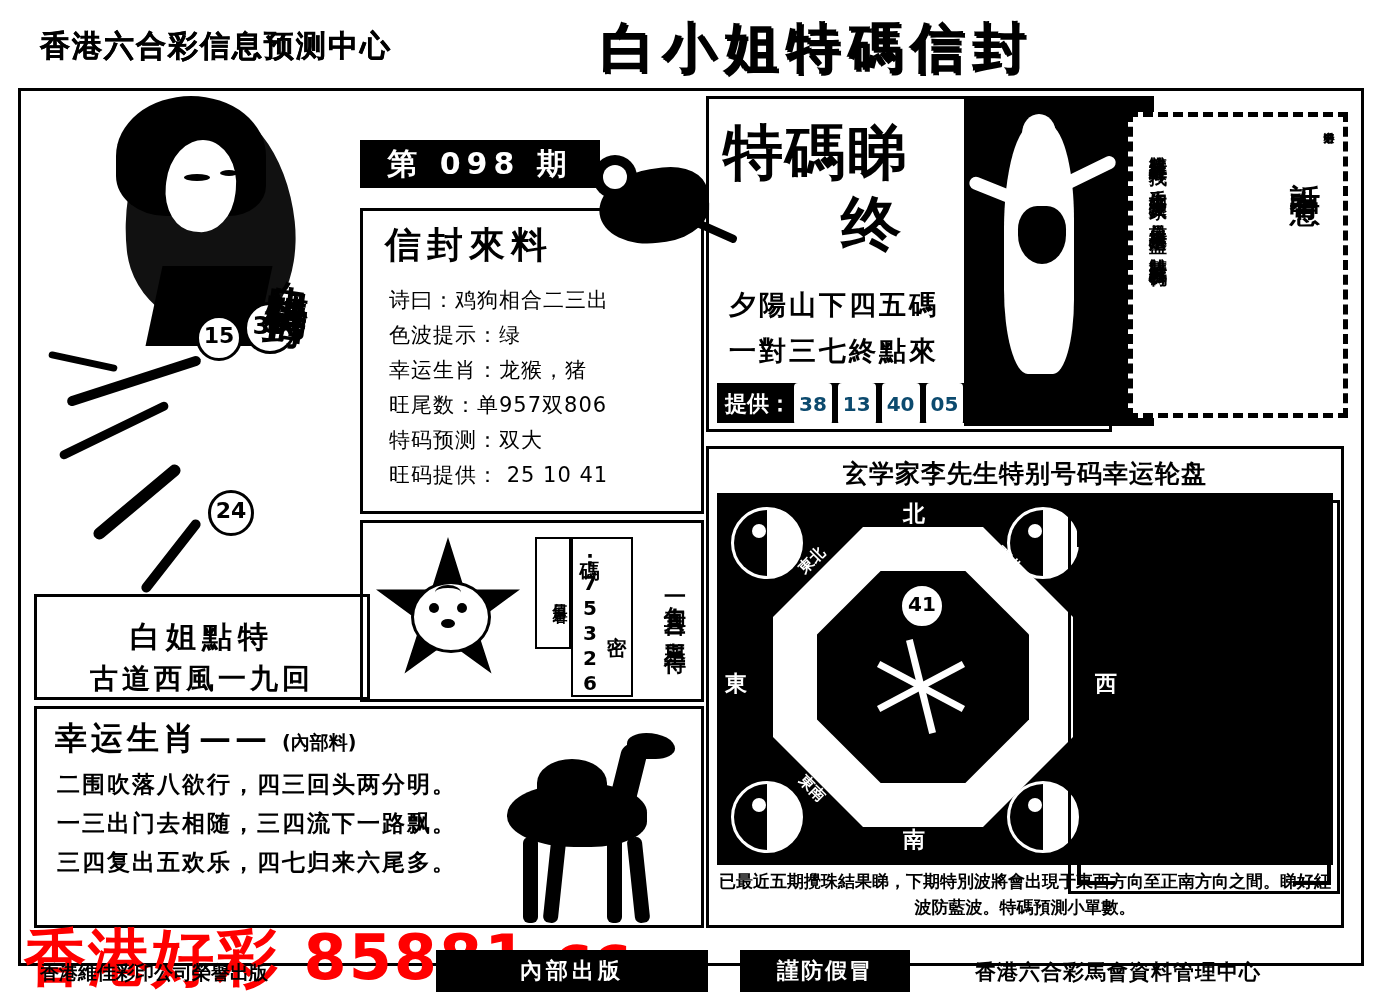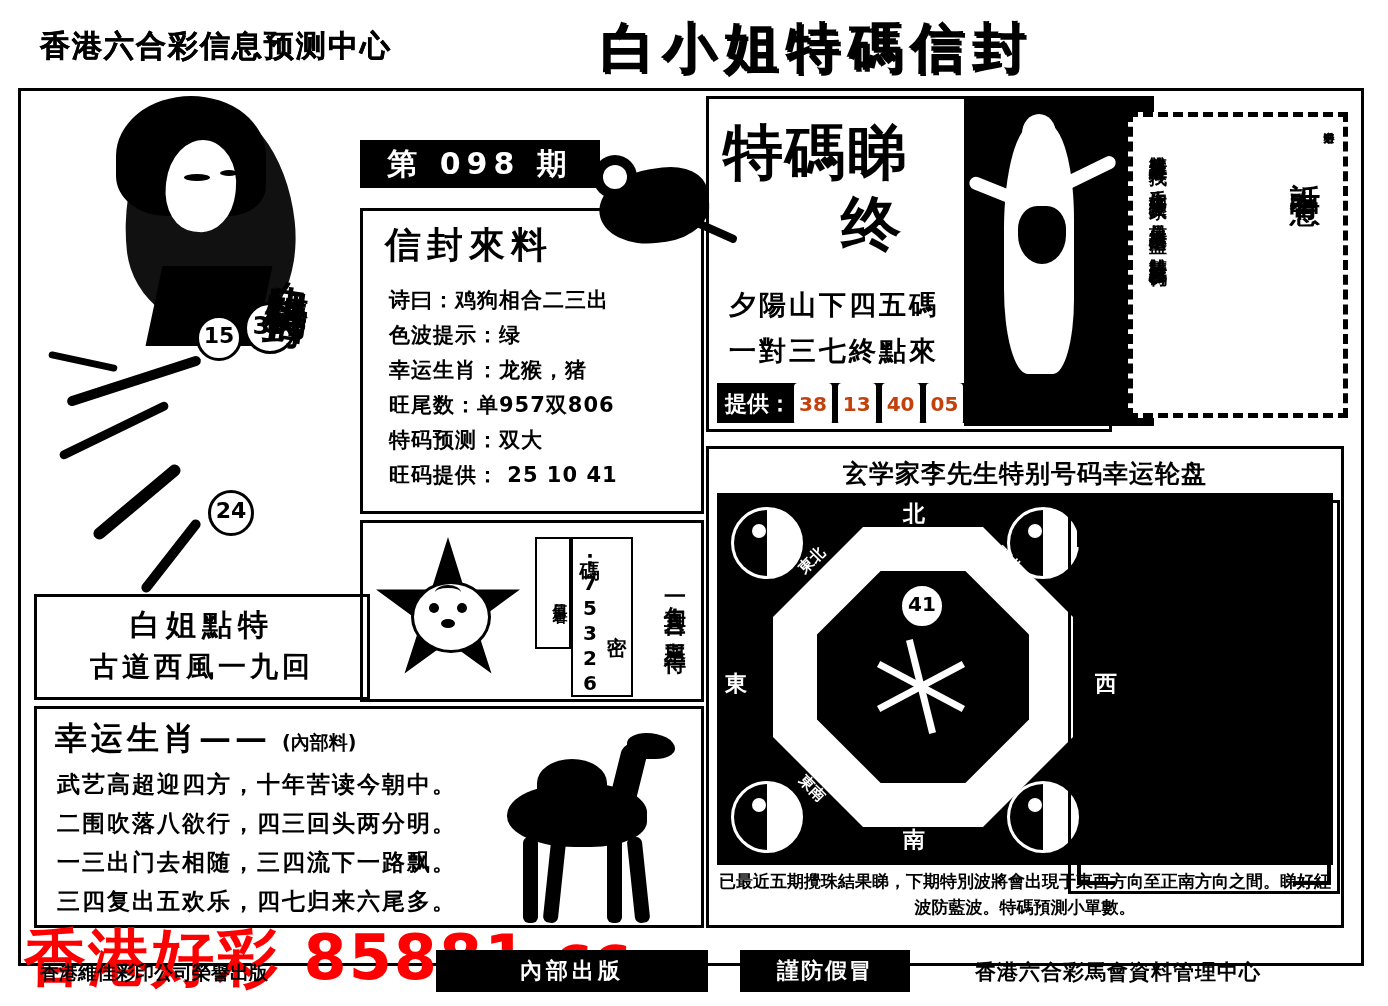--- a/index.html
+++ b/index.html
@@ -51,26 +51,26 @@
      line-height:1.02;}
 
   
   #period{left:360px;top:140px;width:240px;height:48px;background:#000;color:#fff;
      font-size:30px;font-weight:bold;line-height:48px;text-align:center;letter-spacing:6px;}
 
   
   #infobox{left:360px;top:208px;width:338px;height:300px;}
   #info-title{font-size:36px;font-weight:bold;letter-spacing:6px;margin:10px 0 16px 22px;
      font-family:"DejaVu Serif","Liberation Serif",serif;}
-  .info-line{font-size:21px;margin:7px 0 7px 26px;letter-spacing:1px;font-weight:bold;}
+  .info-line{font-size:21px;margin:7px 0 7px 26px;letter-spacing:1px;font-weight:normal;}
 
   
   #baijie{left:34px;top:594px;width:330px;height:100px;}
   #baijie .l1{font-size:30px;font-weight:bold;letter-spacing:6px;text-align:center;
-     margin-top:8px;font-family:"DejaVu Serif","Liberation Serif",serif;}
+     margin-top:20px;font-family:"DejaVu Serif","Liberation Serif",serif;}
   #baijie .l2{font-size:28px;font-weight:bold;letter-spacing:4px;text-align:center;
      margin-top:2px;font-family:"DejaVu Serif","Liberation Serif",serif;}
 
   
   #tigerbox{left:360px;top:520px;width:338px;height:176px;}
   #tiger-star{position:absolute;left:10px;top:14px;width:150px;height:150px;}
   .starpoly{width:150px;height:150px;background:#000;
      clip-path:polygon(50% 0%,61% 35%,98% 35%,68% 57%,79% 91%,50% 70%,21% 91%,32% 57%,2% 35%,39% 35%);}
   #tiger-head{position:absolute;left:38px;top:44px;width:74px;height:66px;background:#fff;
      border-radius:50%;border:3px solid #000;}
@@ -112,21 +112,21 @@
   
   #tema{left:706px;top:96px;width:400px;height:330px;}
   #tema-title{position:absolute;left:14px;top:14px;font-size:60px;font-weight:bold;
      letter-spacing:2px;font-family:"DejaVu Serif","Liberation Serif",serif;}
   #tema-title2{position:absolute;left:132px;top:86px;font-size:60px;font-weight:bold;
      font-family:"DejaVu Serif","Liberation Serif",serif;}
   #tema-l1{position:absolute;left:20px;top:188px;font-size:27px;font-weight:bold;letter-spacing:3px;}
   #tema-l2{position:absolute;left:20px;top:234px;font-size:27px;font-weight:bold;letter-spacing:3px;}
   #tigong{position:absolute;left:8px;top:284px;width:384px;height:40px;background:#000;color:#fff;
      font-size:22px;font-weight:bold;line-height:40px;padding-left:8px;box-sizing:border-box;}
-  .numpill{display:inline-block;background:#fff;color:#c2410c;border-radius:4px;padding:1px 5px;
+  .numpill{display:inline-block;background:#fff;color:#0c4a6e;border-radius:4px;padding:1px 5px;
      margin:0 3px;font-weight:bold;font-size:20px;text-align:center;}
   #mouse{position:absolute;left:-120px;top:40px;width:140px;height:130px;}
   #mouse-body{position:absolute;left:10px;top:30px;width:110px;height:74px;background:#000;
      border-radius:54% 40% 46% 52%;transform:rotate(-8deg);}
   #mouse-ear{position:absolute;left:4px;top:16px;width:44px;height:44px;background:#000;
      border-radius:50%;}
   #mouse-ear-in{position:absolute;left:14px;top:26px;width:24px;height:24px;background:#fff;
      border-radius:50%;}
   #mouse-tail{position:absolute;left:94px;top:86px;width:56px;height:8px;background:#000;
      border-radius:4px;transform:rotate(24deg);}
@@ -264,21 +264,20 @@
     <div id="tiger-stripe"></div>
   </div>
   <div id="zhiri">值日星君</div>
   <div id="mima">密碼:75326</div>
   <div id="yiju">一句真言：一舉三三得</div>
 </div>
 
 <div class="abs bd" id="mhjxj">
   <span id="mhjxj-title">幸运生肖——</span>
   <span id="mhjxj-sub">(內部料)</span>
-  <div class="poem">武艺高超迎四方，十年苦读今朝中。</div>
   <div class="poem">二围吹落八欲行，四三回头两分明。</div>
   <div class="poem">一三出门去相随，三四流下一路飘。</div>
   <div class="poem">三四复出五欢乐，四七归来六尾多。</div>
   <div id="camel">
     <div id="camel-body"></div>
     <div id="camel-hump"></div>
     <div id="camel-neck"></div>
     <div id="camel-head"></div>
     <div class="camel-leg" id="cl1"></div>
     <div class="camel-leg" id="cl2"></div>

